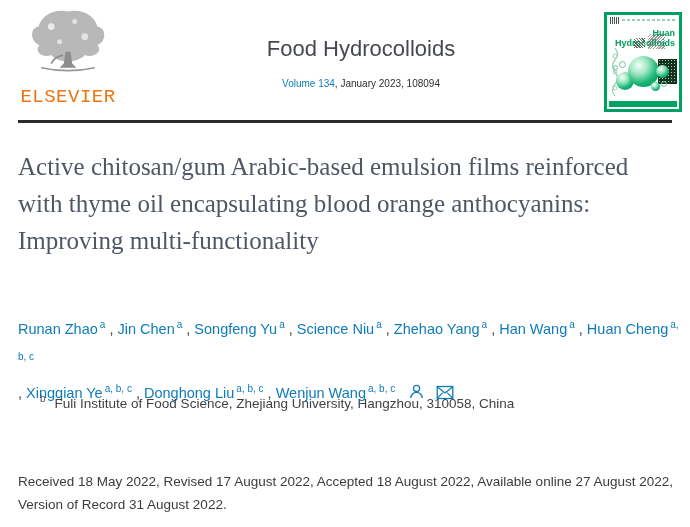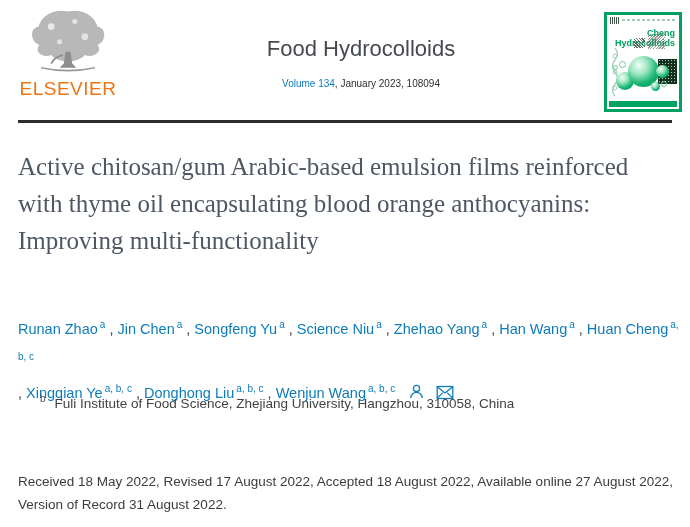--- a/index.html
+++ b/index.html
@@ -2,21 +2,21 @@
 <html><head>
 <meta charset="utf-8">
 <style>
   * { margin:0; padding:0; box-sizing:border-box; }
   html,body { width:690px; height:527px; background:#ffffff; overflow:hidden; }
   body { position:relative; font-family:"Liberation Sans", sans-serif; }
 
   
   .logo-block { position:absolute; left:16px; top:8px; width:104px; text-align:center; cursor:pointer; }
   .logo-tree { display:block; margin:0 auto; }
-  .logo-wordmark { font-family:Liberation Sans, sans-serif; font-size:19px; letter-spacing:0.5px; color:#ec7513; margin-top:6px; }
+  .logo-wordmark { font-family:Liberation Mono, monospace; font-size:19px; letter-spacing:0.5px; color:#ec7513; margin-top:14px; }
 
   .journal-block { position:absolute; left:calc(50% + 16px); top:36px; transform:translateX(-50%); text-align:center; width:420px; }
   .journal-title { font-size:22px; color:#45494e; cursor:pointer; }
   .journal-issue { margin-top:16px; font-size:10px; color:#2f2f2f; }
   .journal-issue a { color:#0e7cba; text-decoration:none; cursor:pointer; }
 
   
   .cover { position:absolute; right:8px; top:12px; width:78px; height:100px; background:#fff;
            border:3px solid #00a160; cursor:pointer; overflow:hidden; }
   .cover-barcode { position:absolute; left:3px; top:2px; width:9px; height:7px;
@@ -86,21 +86,21 @@
 <div class="journal-block">
   <div class="journal-title">Food Hydrocolloids</div>
   <div class="journal-issue">
     <a>Volume 134</a><span>, January 2023, 108094</span>
   </div>
 </div>
 
 <div class="cover">
   <div class="cover-barcode"></div>
   <div class="cover-topline"></div>
-  <div class="cover-title">Cheng
+  <div class="cover-title">Huan
 Hydrocolloids</div>
   <svg class="chain" width="13" height="48" viewBox="0 0 13 48">
     <path d="M6,0 q5,6 0,12 q-5,6 0,12 q5,6 0,12 q-5,6 0,12" stroke="#9ad1b4" stroke-width="1.2" fill="none"></path>
     <circle cx="6" cy="8" r="2" stroke="#9ad1b4" fill="none"></circle>
     <circle cx="6" cy="24" r="2" stroke="#9ad1b4" fill="none"></circle>
     <circle cx="6" cy="40" r="2" stroke="#9ad1b4" fill="none"></circle>
   </svg>
   <div class="noise n1"></div>
   <div class="noise n2"></div>
   <div class="dark-square"></div>

